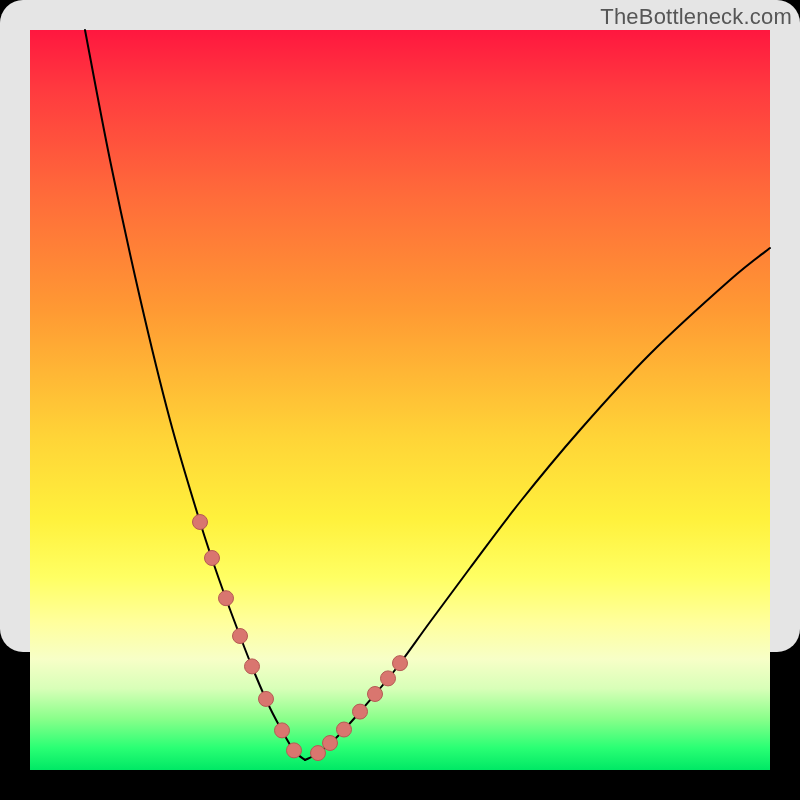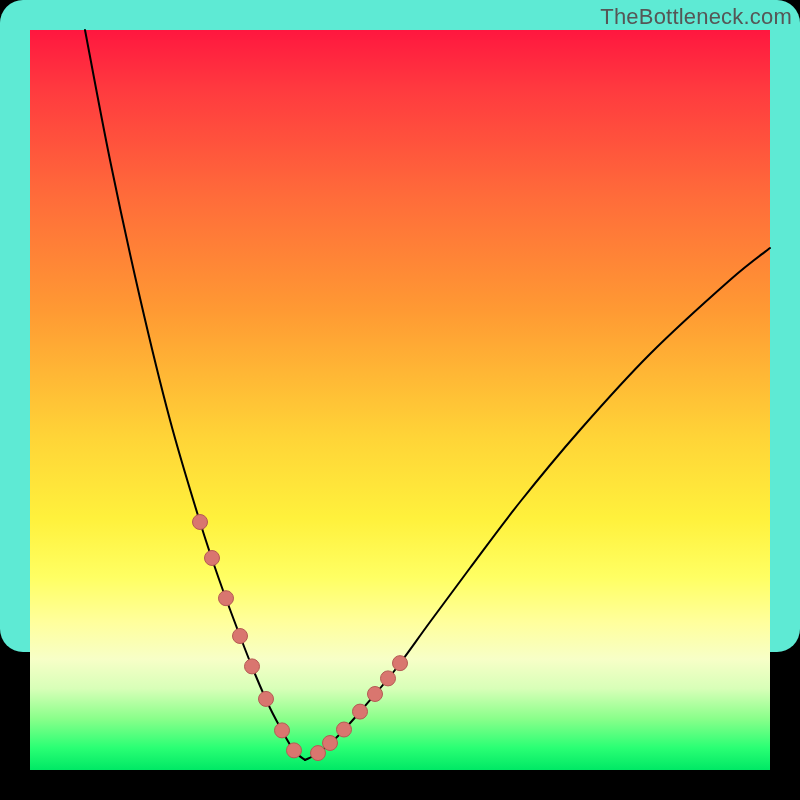--- a/index.html
+++ b/index.html
@@ -10,21 +10,21 @@
     background: #000;
     overflow: hidden;
     font-family: Arial, Helvetica, sans-serif;
   }
   .frame {
     position: absolute;
     left: 0;
     top: 0;
     width: 800px;
     height: 652px;
-    background: #5eead4;
+    background: #e5e5e5;
     border-radius: 23px;
   }
   .plot {
     position: absolute;
     left: 30px;
     top: 30px;
     width: 740px;
     height: 740px;
     
     background: linear-gradient(to bottom,

